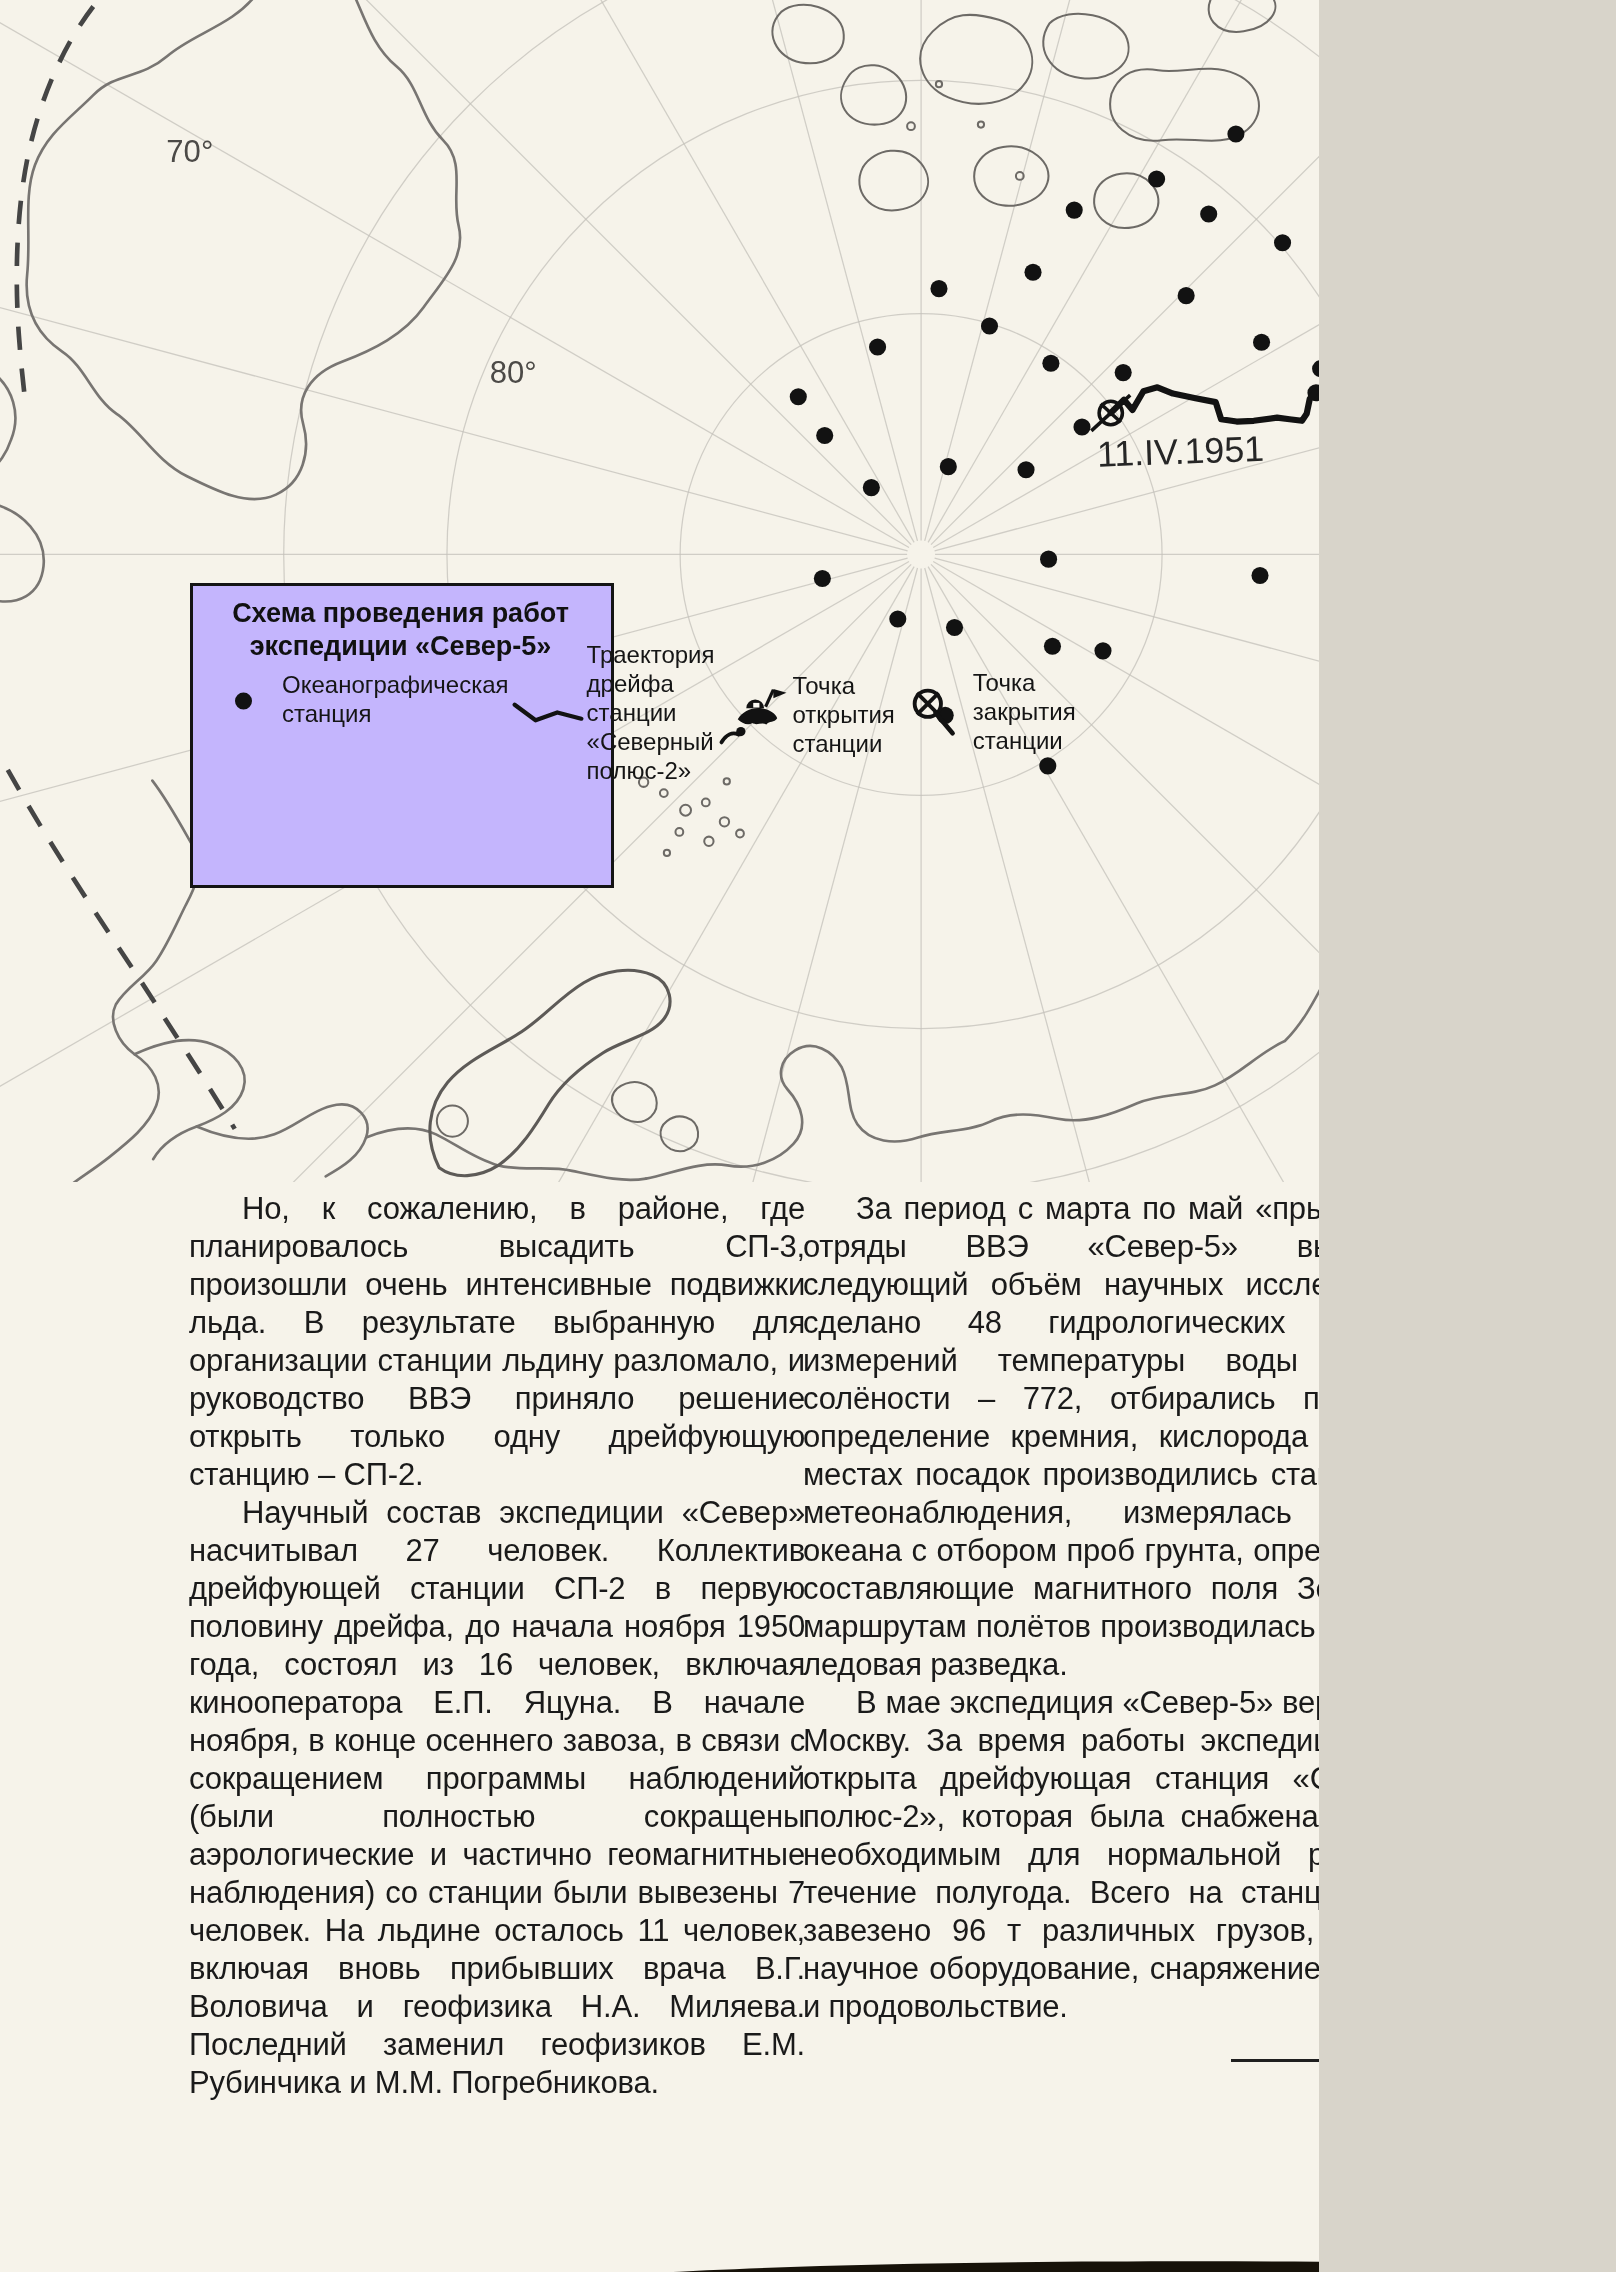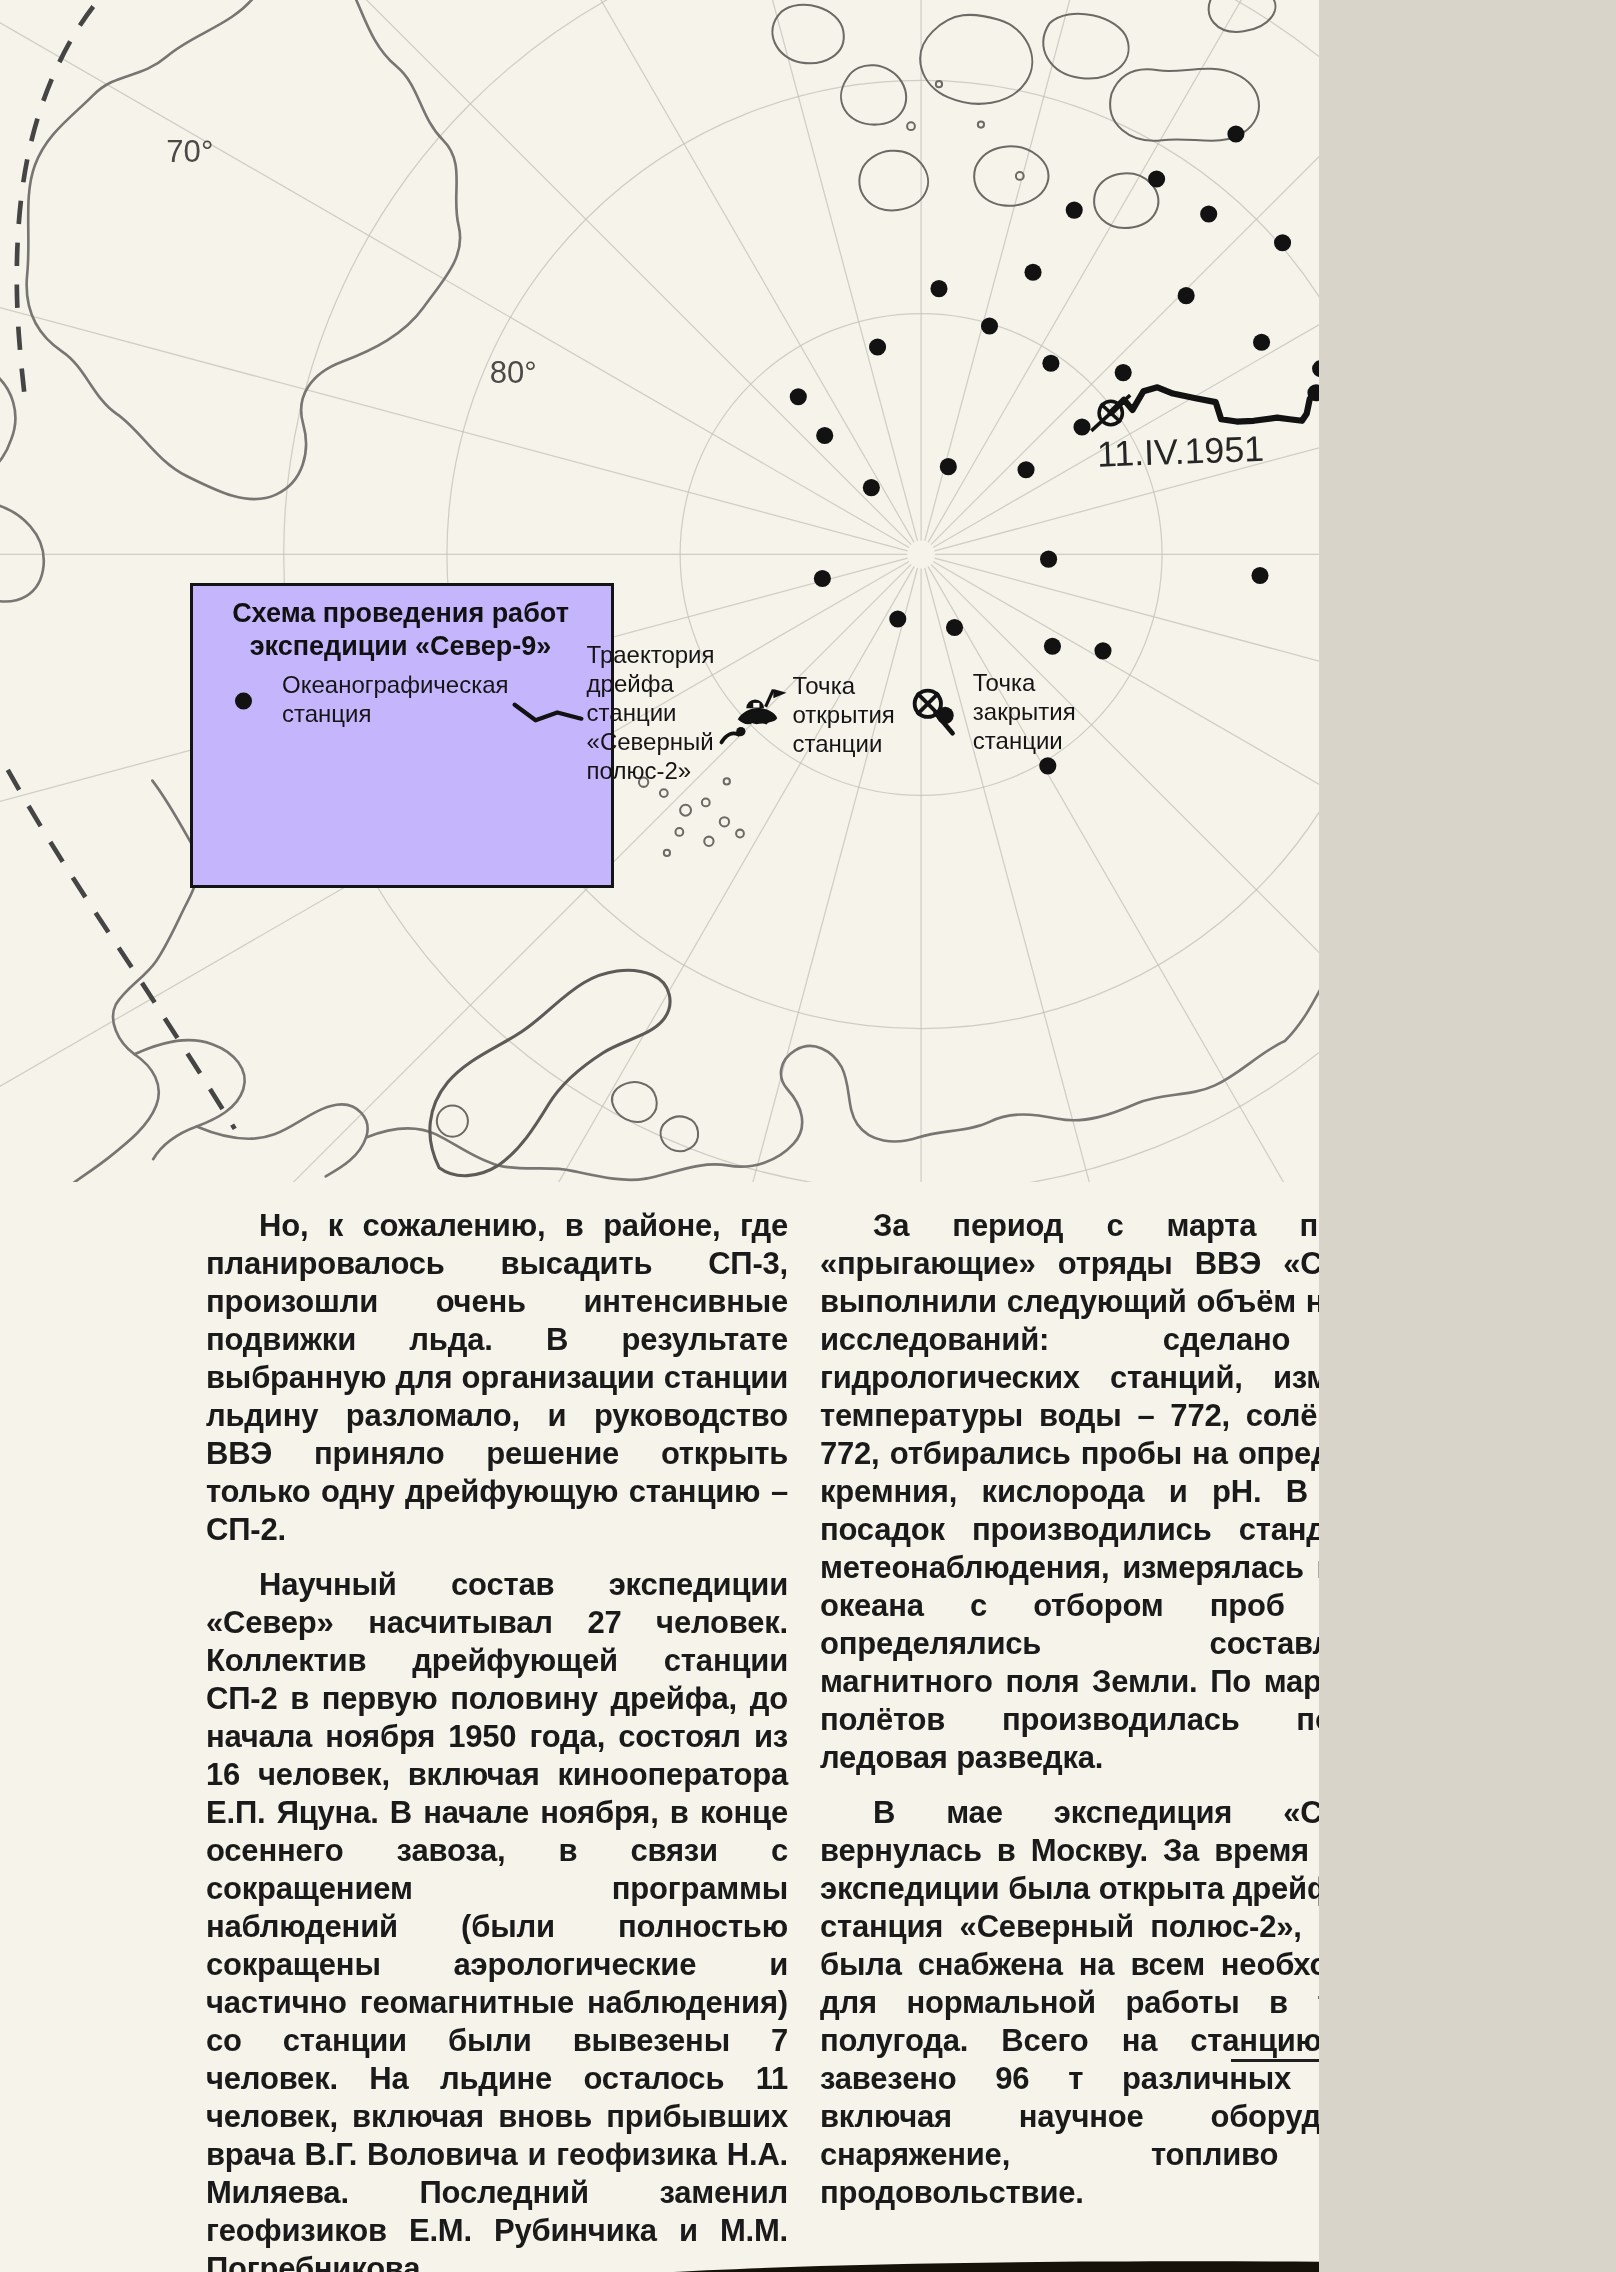--- a/index.html
+++ b/index.html
@@ -31,21 +31,21 @@
   .legend-row{display:flex;align-items:center;}
   .legend-ico{width:78px;flex:0 0 78px;display:flex;justify-content:center;align-items:center;}
   .legend-lab{flex:1;font-size:24px;line-height:29px;color:#151515;}
   .lr1{height:48px;}
   .lr2{height:75px;}
   .lr3{height:78px;}
   .lr4{height:72px;}
   
   .col{position:absolute;top:1190px;font-size:31px;line-height:38px;
        text-align:justify;text-align-last:left;color:#1a1a1a;letter-spacing:-0.2px;}
-  .col p{margin:17px;text-indent:53px;font-weight:bold;}
+  .col p{margin:0;text-indent:53px;}
   .col-left{left:189px;width:616px;}
   .col-right{left:803px;width:652px;}
   
   .red-bar{position:absolute;left:1468px;top:1735px;width:11px;height:336px;
            border-radius:6.2px;background:#b4534b;}
   .foot-rule{position:absolute;left:1231px;top:2059px;width:239px;height:3.1px;background:#1f1f1f;}
   .page-num{position:absolute;left:1398px;top:2068px;width:72px;text-align:center;
             font-size:47px;color:#1d4ed8;}
   .bottom-strip{position:absolute;left:0;bottom:0;width:1616px;height:15.5px;}
 </style>
@@ -200,21 +200,21 @@
       <text class="maplabel" x="214" y="208">70°</text>
       <text class="maplabel" x="630" y="492">80°</text>
       <text class="maplabel" x="1864" y="1143">70°</text>
       <text class="datelabel" x="1412" y="600" transform="rotate(-2 1412 600)">11.IV.1951</text>
       <text class="datelabel" x="1742" y="562" transform="rotate(-3 1742 562)">02.IV.1950</text>
     </svg>
 
     <div class="legend">
       <div class="legend-title">
         <div>Схема проведения работ</div>
-        <div>экспедиции «Север-9»</div>
+        <div>экспедиции «Север-5»</div>
       </div>
       <div class="legend-rows">
         <div class="legend-row lr1">
           <span class="legend-ico">
             <svg width="31" height="31" viewBox="0 0 40 40">
                 <circle cx="20" cy="22" r="11" fill="#121212"></circle>
               </svg>
           </span>
           <span class="legend-lab">Океанографическая станция</span>
         </div>

